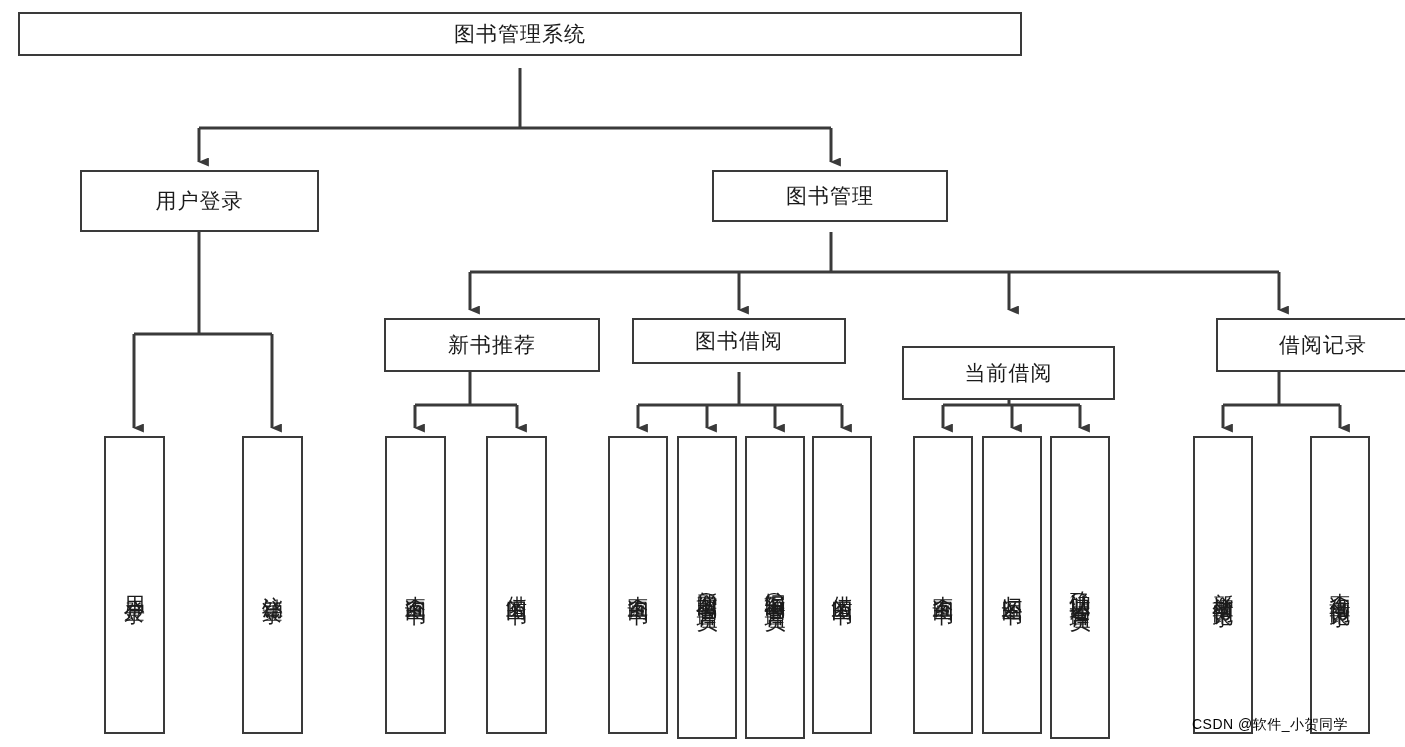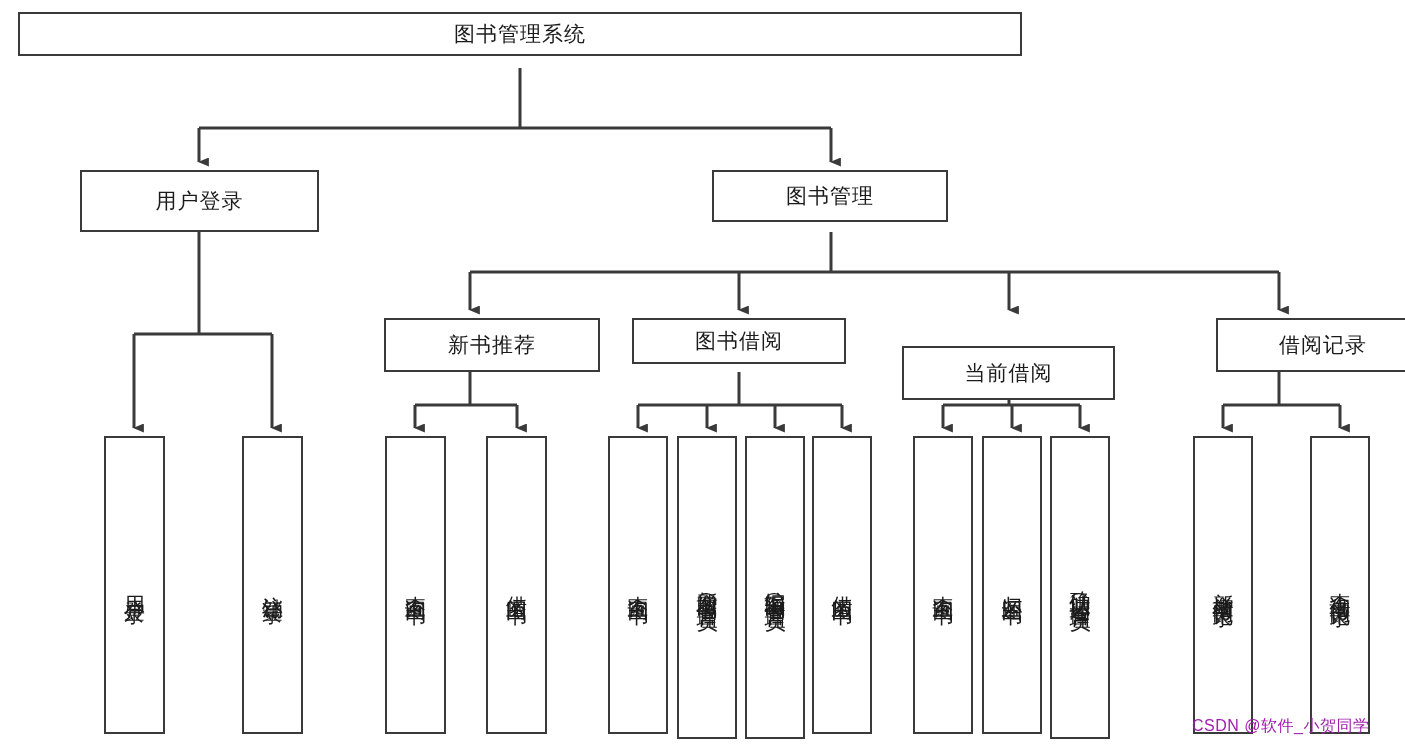--- a/index.html
+++ b/index.html
@@ -48,22 +48,22 @@
     letter-spacing: 3px;
     padding: 4px 0;
   }
   .node.v .lbl {
     writing-mode: vertical-rl;
     text-orientation: upright;
     white-space: normal;
   }
   .watermark {
     position: absolute;
-    font-size: 16px;
-    color: #a21caf;
+    font-size: 14px;
+    color: #000000;
     white-space: nowrap;
     letter-spacing: 0.5px;
   }
 </style>
 </head>
 <body>
 
 <div id="canvas">
 
   <svg id="wires" viewBox="0 0 1405 747" xmlns="http://www.w3.org/2000/svg">

